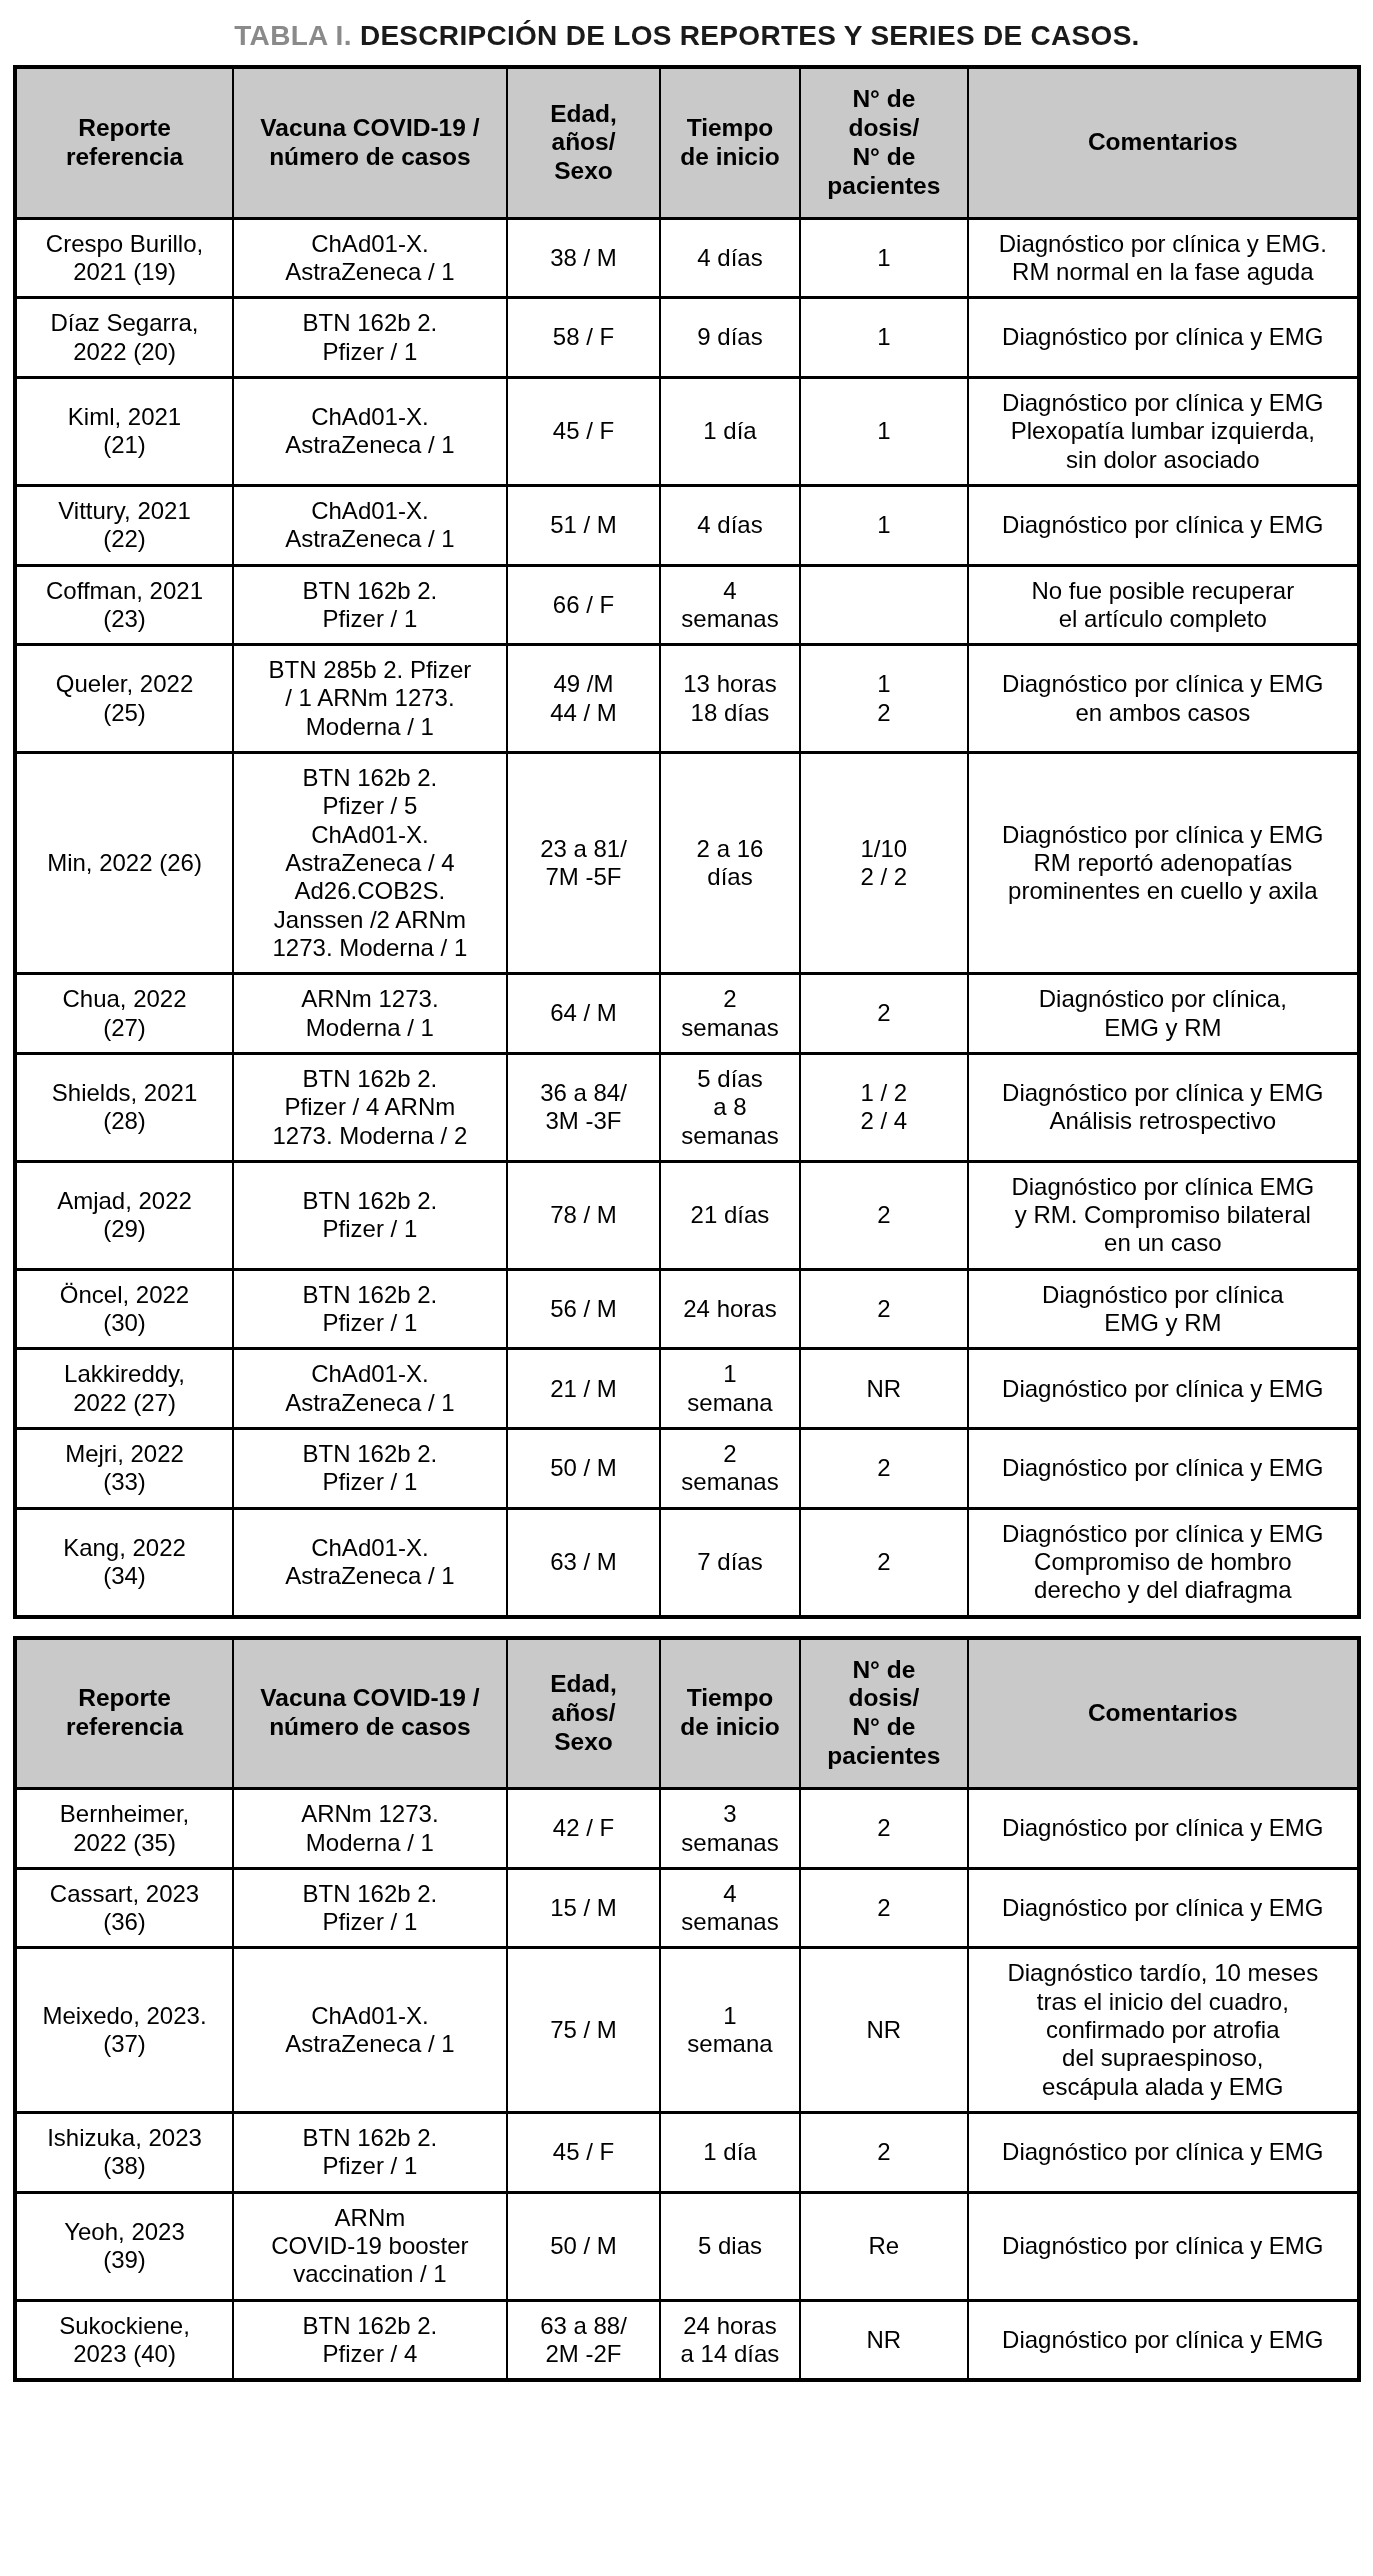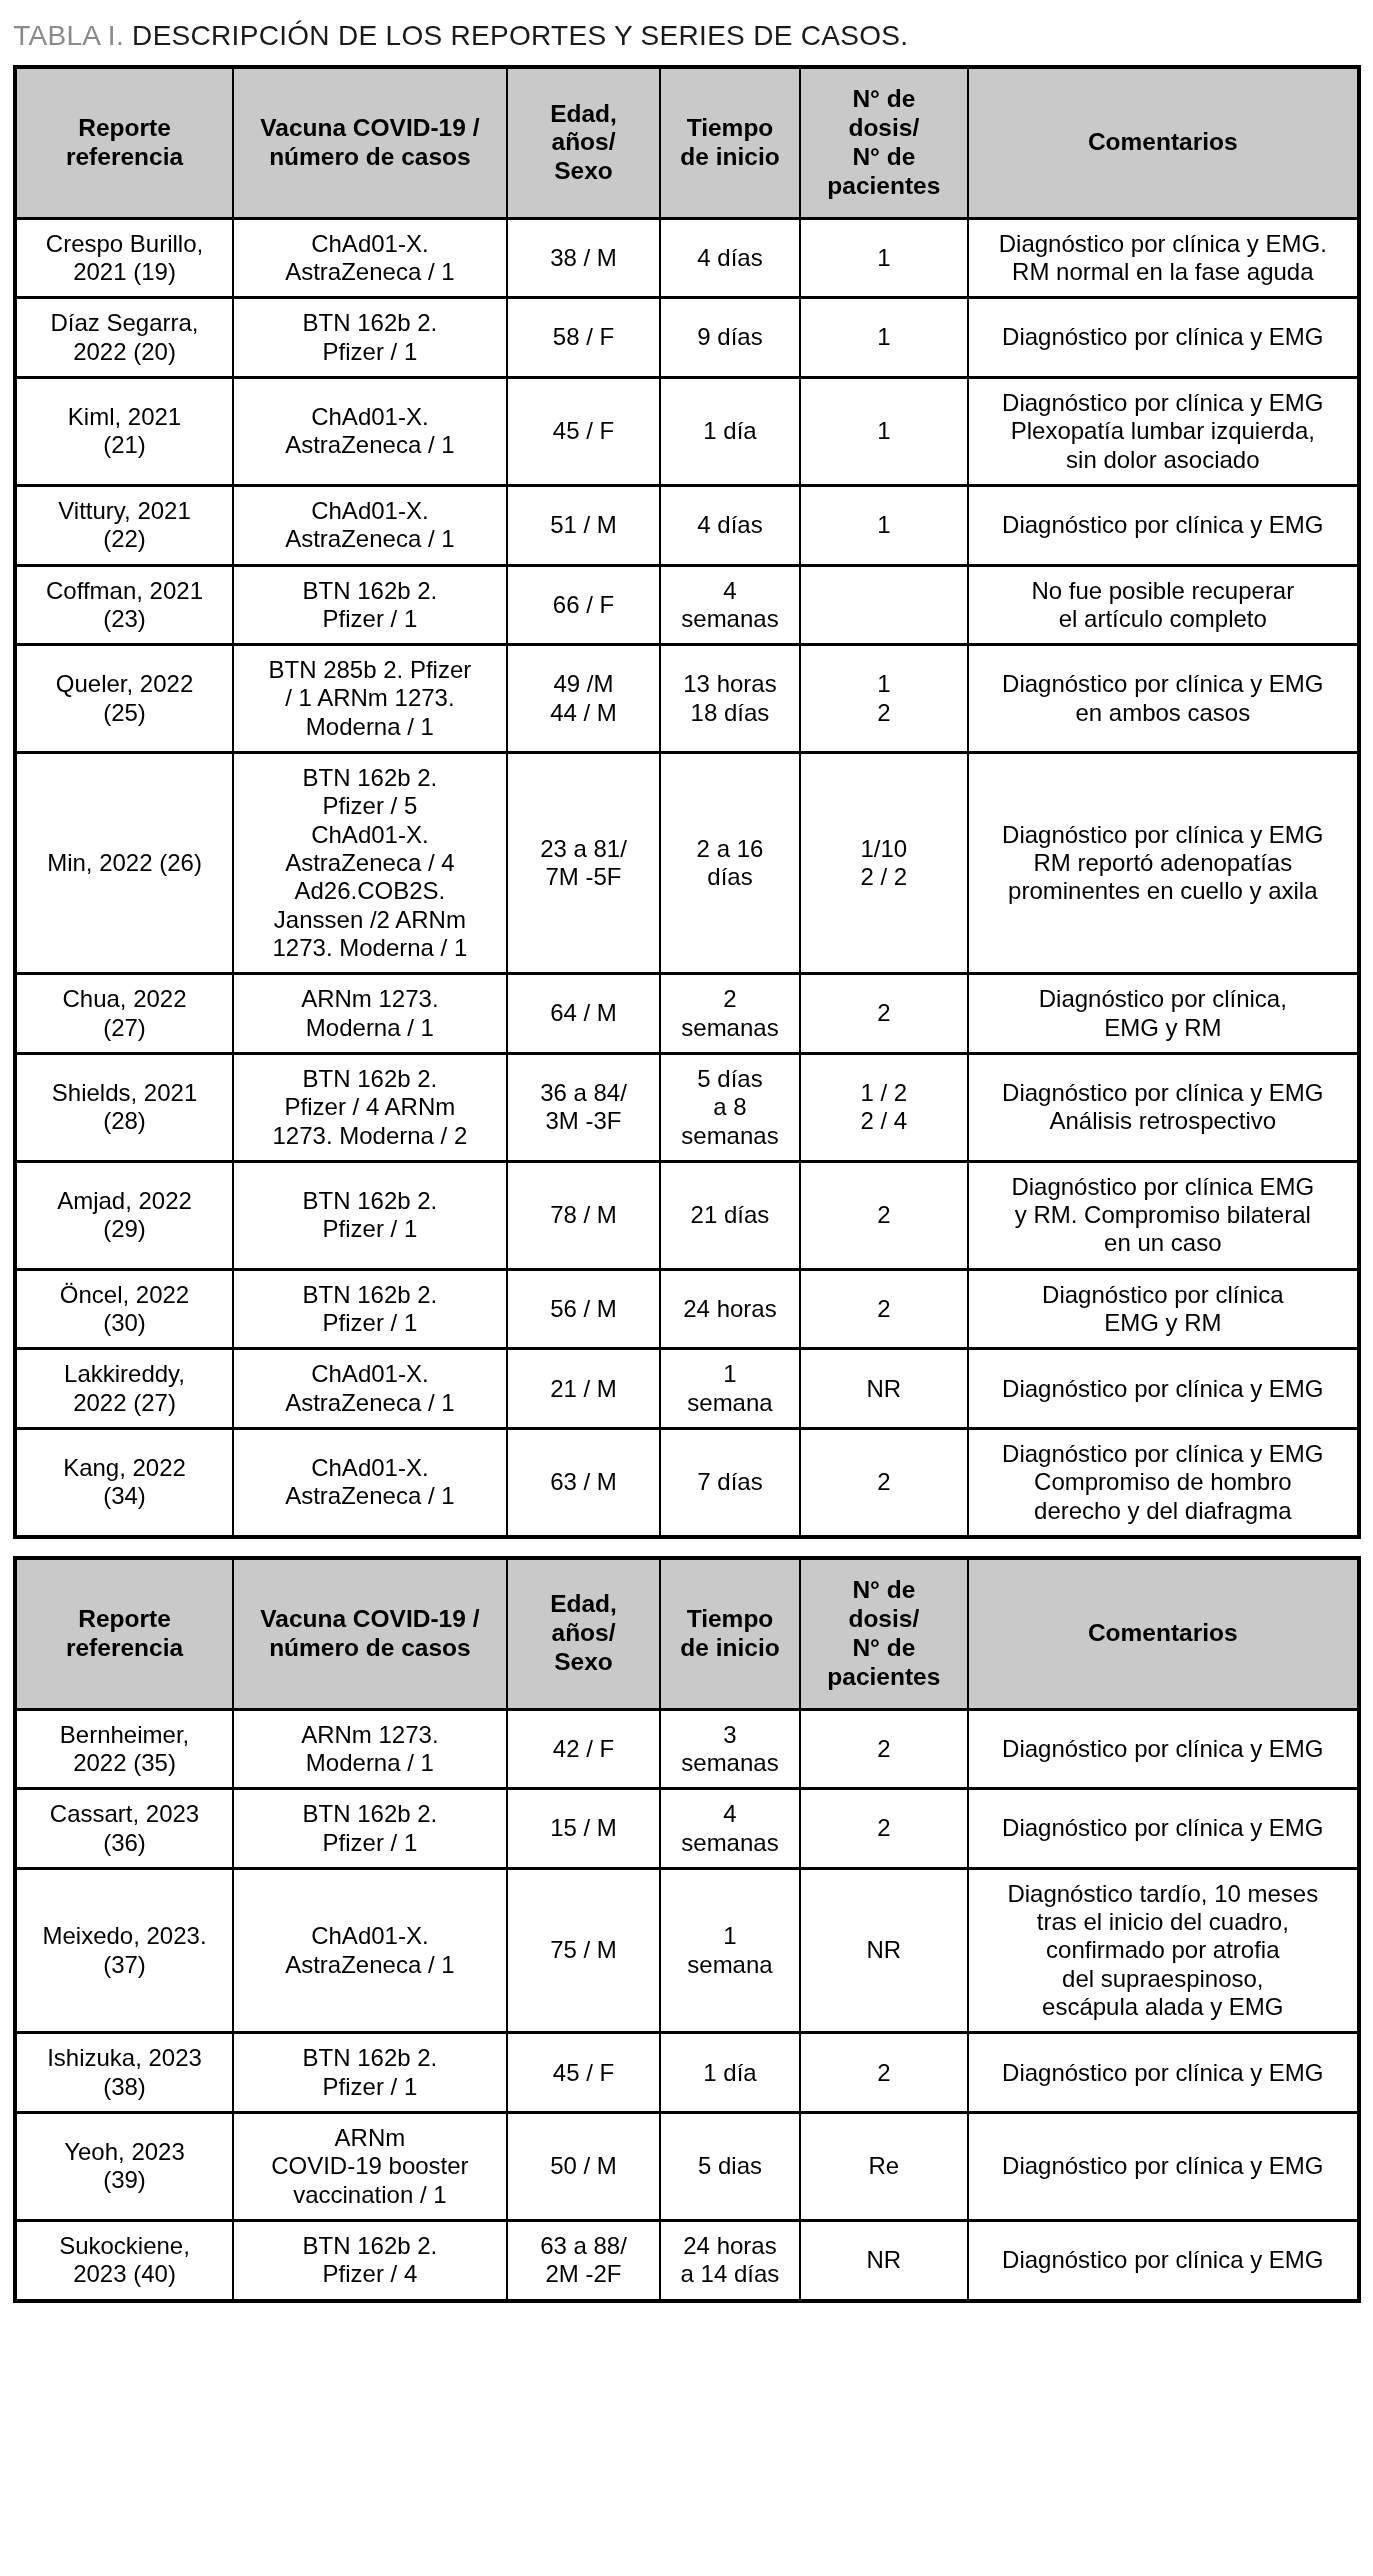--- a/index.html
+++ b/index.html
@@ -11,23 +11,23 @@
   .page {
     box-sizing: border-box;
     width: 1374px;
     min-height: 2576px;
     padding: 9.3px 13.2px 17px 13.2px;
     font-family: "Liberation Sans", "DejaVu Sans", sans-serif;
     color: #000000;
     background: #ffffff;
   }
   .title {
-    text-align: left;
+    text-align: center;
     font-size: 28px;
-    font-weight: normal;
+    font-weight: bold;
     margin: 10.6px 0 13.2px 0;
     letter-spacing: 0.3px;
   }
   .title-label { color: #8a8a8a; }
   .title-text  { color: #1a1a1a; }
 
   table.cases-table {
     width: 100%;
     border-collapse: collapse;
     table-layout: fixed;
@@ -254,20 +254,31 @@
 2022 (27)</td>
           <td>ChAd01-X.
 AstraZeneca / 1</td>
           <td>21 / M</td>
           <td>1
 semana</td>
           <td>NR</td>
           <td>Diagnóstico por clínica y EMG</td>
         </tr>
 
+        <tr>
+          <td>Mejri, 2022
+(33)</td>
+          <td>BTN 162b 2.
+Pfizer / 1</td>
+          <td>50 / M</td>
+          <td>2
+semanas</td>
+          <td>2</td>
+          <td>Diagnóstico por clínica y EMG</td>
+        </tr>
 
         <tr>
           <td>Kang, 2022
 (34)</td>
           <td>ChAd01-X.
 AstraZeneca / 1</td>
           <td>63 / M</td>
           <td>7 días</td>
           <td>2</td>
           <td>Diagnóstico por clínica y EMG

